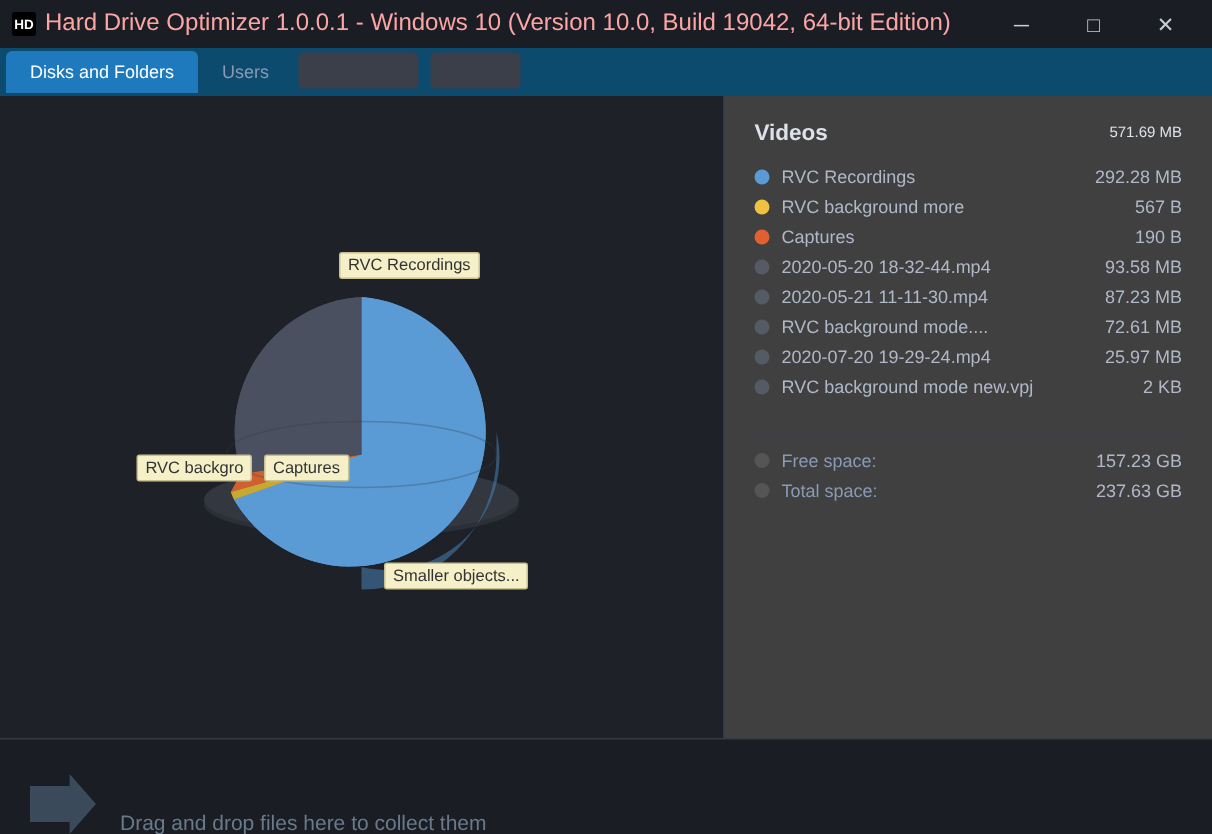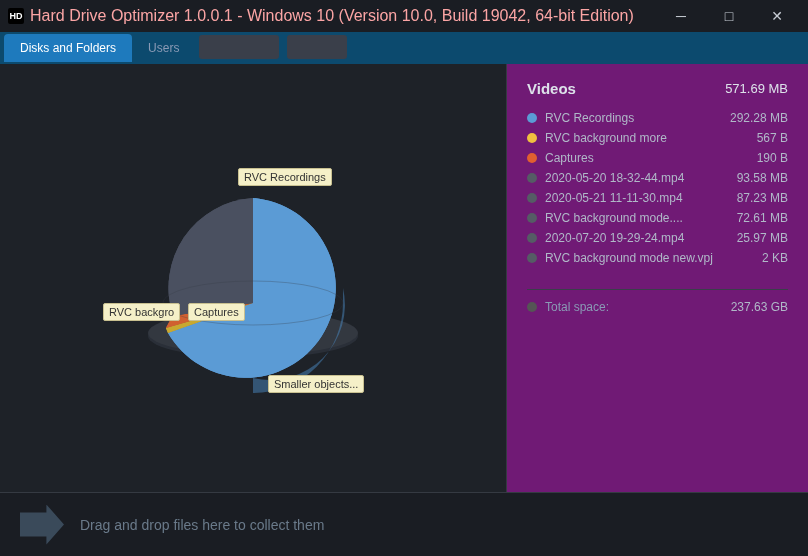--- a/index.html
+++ b/index.html
@@ -149,42 +149,42 @@
       top: 165px;
       left: 95px;
     }
     .label-smaller {
       bottom: 25px;
       left: 175px;
     }
 
     
     .right-panel {
-      width: 302px;
-      background: #701a75;
+      width: 326px;
+      background: #404040;
       padding: 16px 20px;
       display: flex;
       flex-direction: column;
       border-left: 1px solid #353a42;
       flex-shrink: 0;
     }
 
     .section-header {
       display: flex;
       justify-content: space-between;
       align-items: center;
       margin-bottom: 14px;
     }
     .section-title {
       font-size: 15px;
       font-weight: 600;
       color: #dde2ea;
     }
     .section-size {
-      font-size: 13px;
+      font-size: 10px;
       color: #dde2ea;
     }
 
     .item-list {
       display: flex;
       flex-direction: column;
       gap: 6px;
       margin-bottom: 14px;
     }
 
@@ -241,21 +241,21 @@
       font-size: 12px;
       color: #b0b8c8;
     }
 
     
     .drop-zone {
       height: 64px;
       background: #1a1d23;
       border-top: 1px solid #353a42;
       display: flex;
-      align-items: center;
+      align-items: flex-end;
       padding: 0 20px;
       gap: 16px;
       flex-shrink: 0;
     }
     .drop-arrow {
       width: 44px;
       height: 40px;
       background: #3a4a5a;
       clip-path: polygon(0 20%, 60% 20%, 60% 0%, 100% 50%, 60% 100%, 60% 80%, 0 80%);
       flex-shrink: 0;
@@ -376,20 +376,25 @@
           <div class="item-dot" style="background: rgb(85, 91, 101);"></div>
           <span class="item-name">RVC background mode new.vpj</span>
           <span class="item-size">2 KB</span>
         </div>
       </div>
 
     <div class="divider"></div>
 
     <div class="space-item">
       <div class="space-dot"></div>
+      <span class="space-label">Free space:</span>
+      <span class="space-size">157.23 GB</span>
+    </div>
+    <div class="space-item">
+      <div class="space-dot"></div>
       <span class="space-label">Total space:</span>
       <span class="space-size">237.63 GB</span>
     </div>
   </div>
 
 </div>
 
 <div class="drop-zone">
   <div class="drop-arrow"></div>
   <span class="drop-text">Drag and drop files here to collect them</span>

